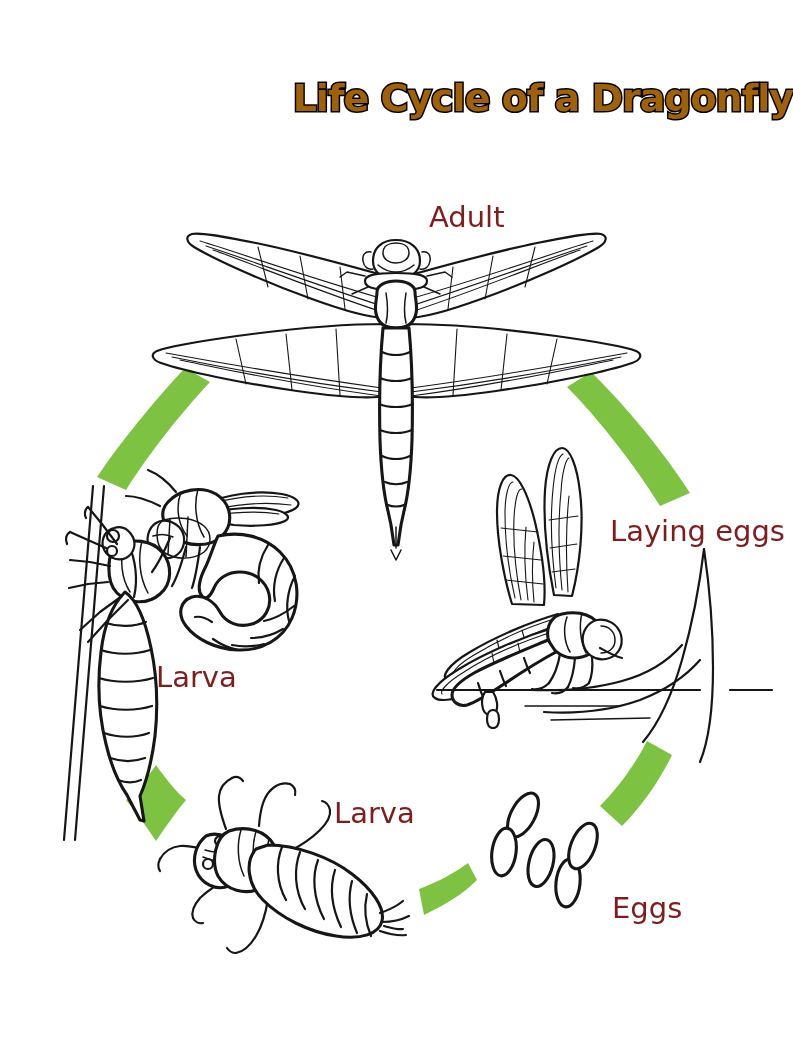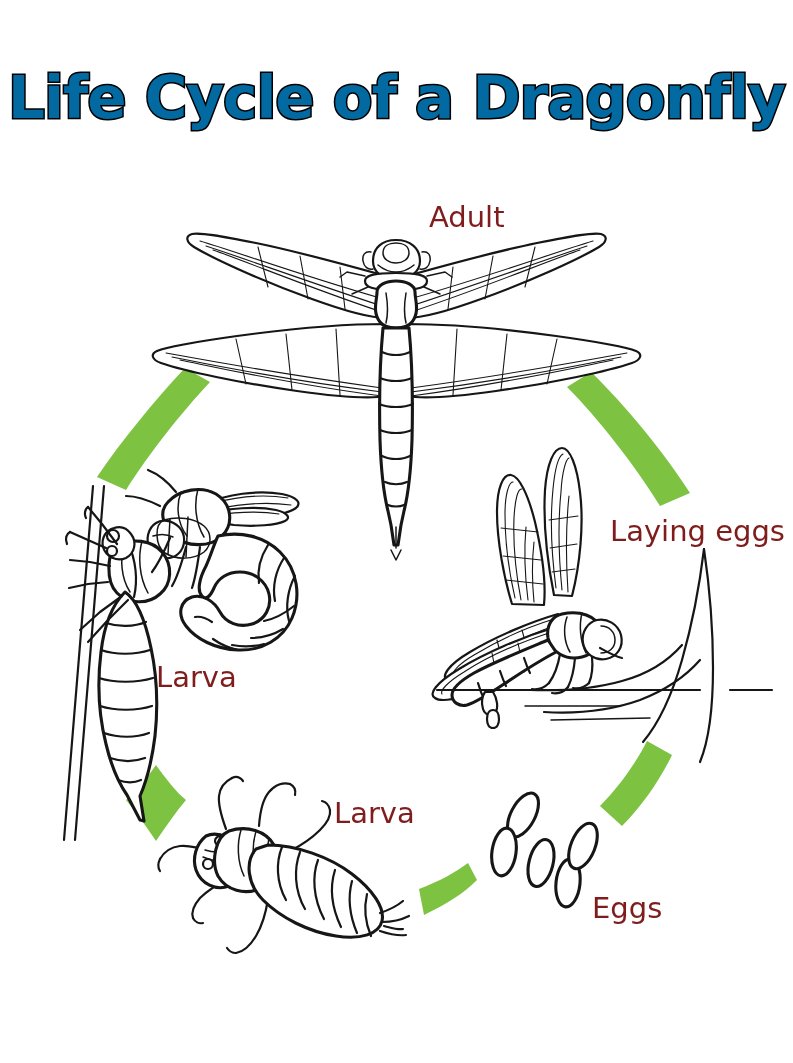--- a/index.html
+++ b/index.html
@@ -18,42 +18,42 @@
   #page {
     position: absolute;
     inset: 0;
     background: #ffffff;
   }
   .title {
     position: absolute;
     left: 0;
     top: 66px;
     width: 793px;
-    text-align: center;
+    text-align: right;
     font-family: "DejaVu Sans", "Liberation Sans", sans-serif;
     font-weight: bold;
-    font-size: 58px;
+    font-size: 38px;
     letter-spacing: -1px;
     line-height: 64px;
-    color: #0369a1;
+    color: #a16207;
     -webkit-text-stroke: 3px #000000;
     paint-order: stroke fill;
     white-space: nowrap;
   }
   .label {
     position: absolute;
     font-family: "DejaVu Sans", "Liberation Sans", sans-serif;
     font-weight: 400;
     font-size: 29px;
     color: #7f1d1d;
     white-space: nowrap;
   }
   .lbl-adult    { left: 429px; top: 200px; }
   .lbl-laying   { left: 610px; top: 514px; }
-  .lbl-eggs     { left: 592px; top: 891px; }
+  .lbl-eggs     { left: 612px; top: 891px; }
   .lbl-larva    { left: 334px; top: 796px; }
   .lbl-molt     { left: 156px; top: 660px; }
 
   svg.art {
     position: absolute;
     left: 0;
     top: 0;
     width: 793px;
     height: 1063px;
     overflow: visible;

